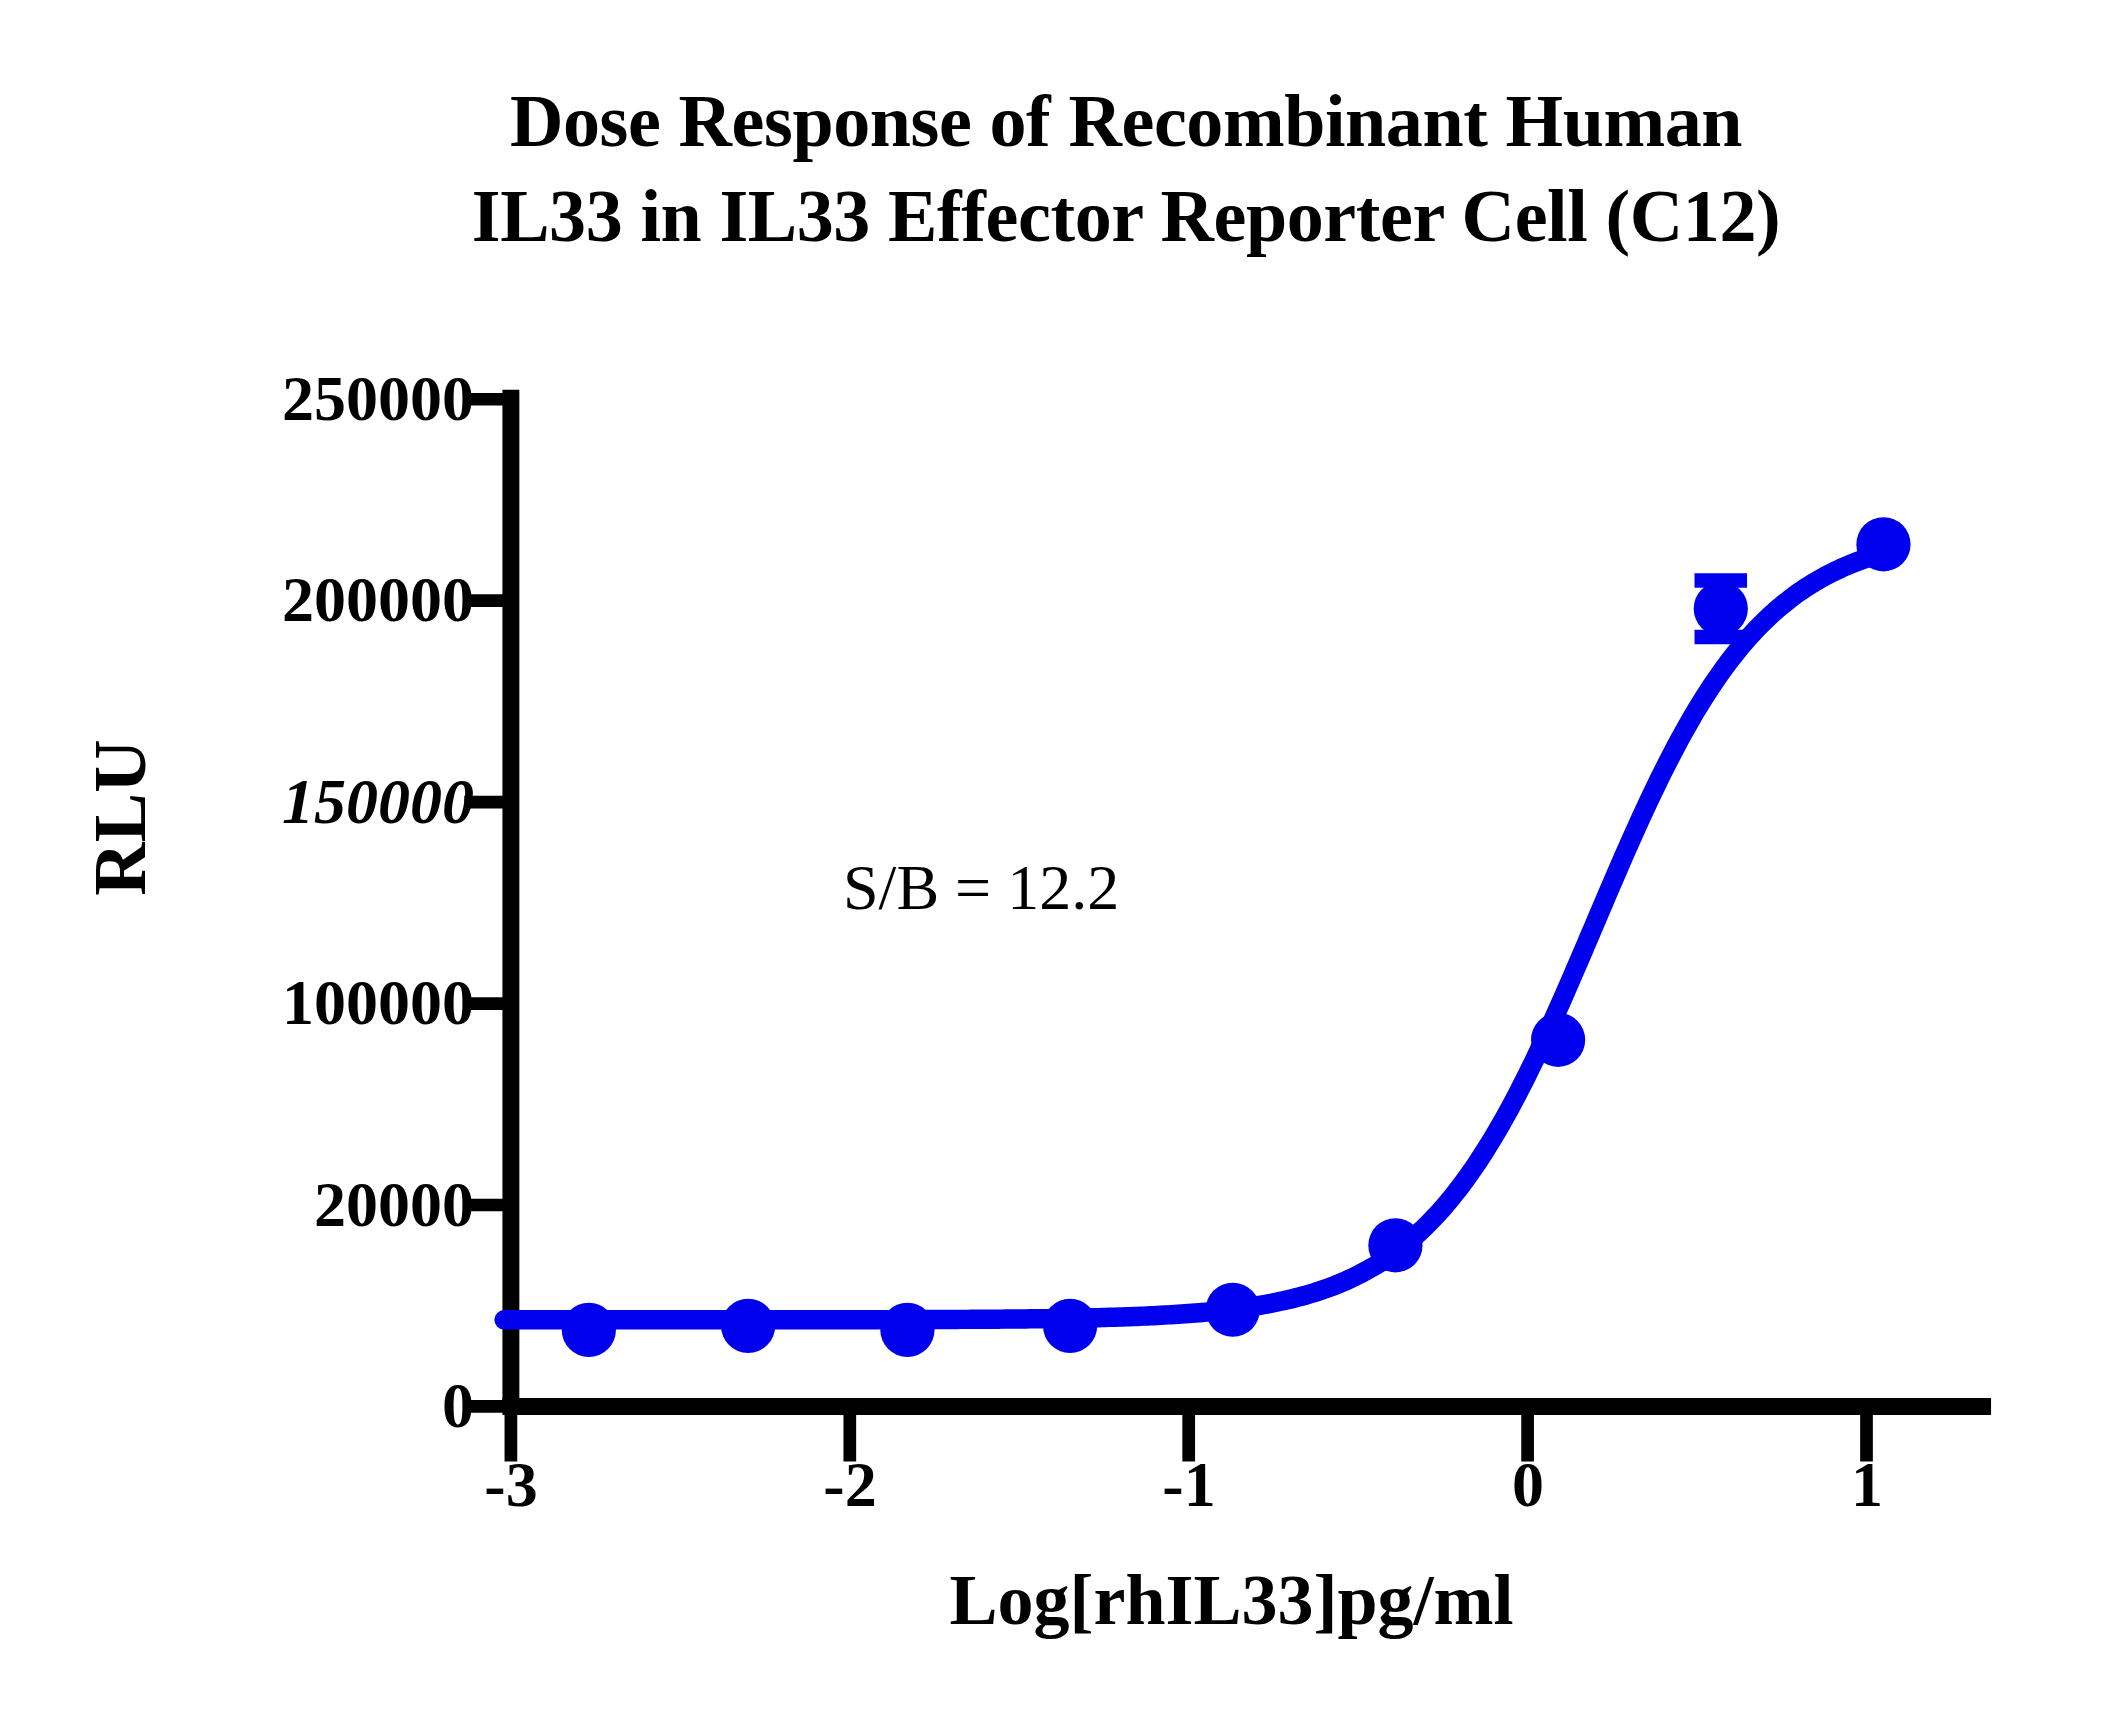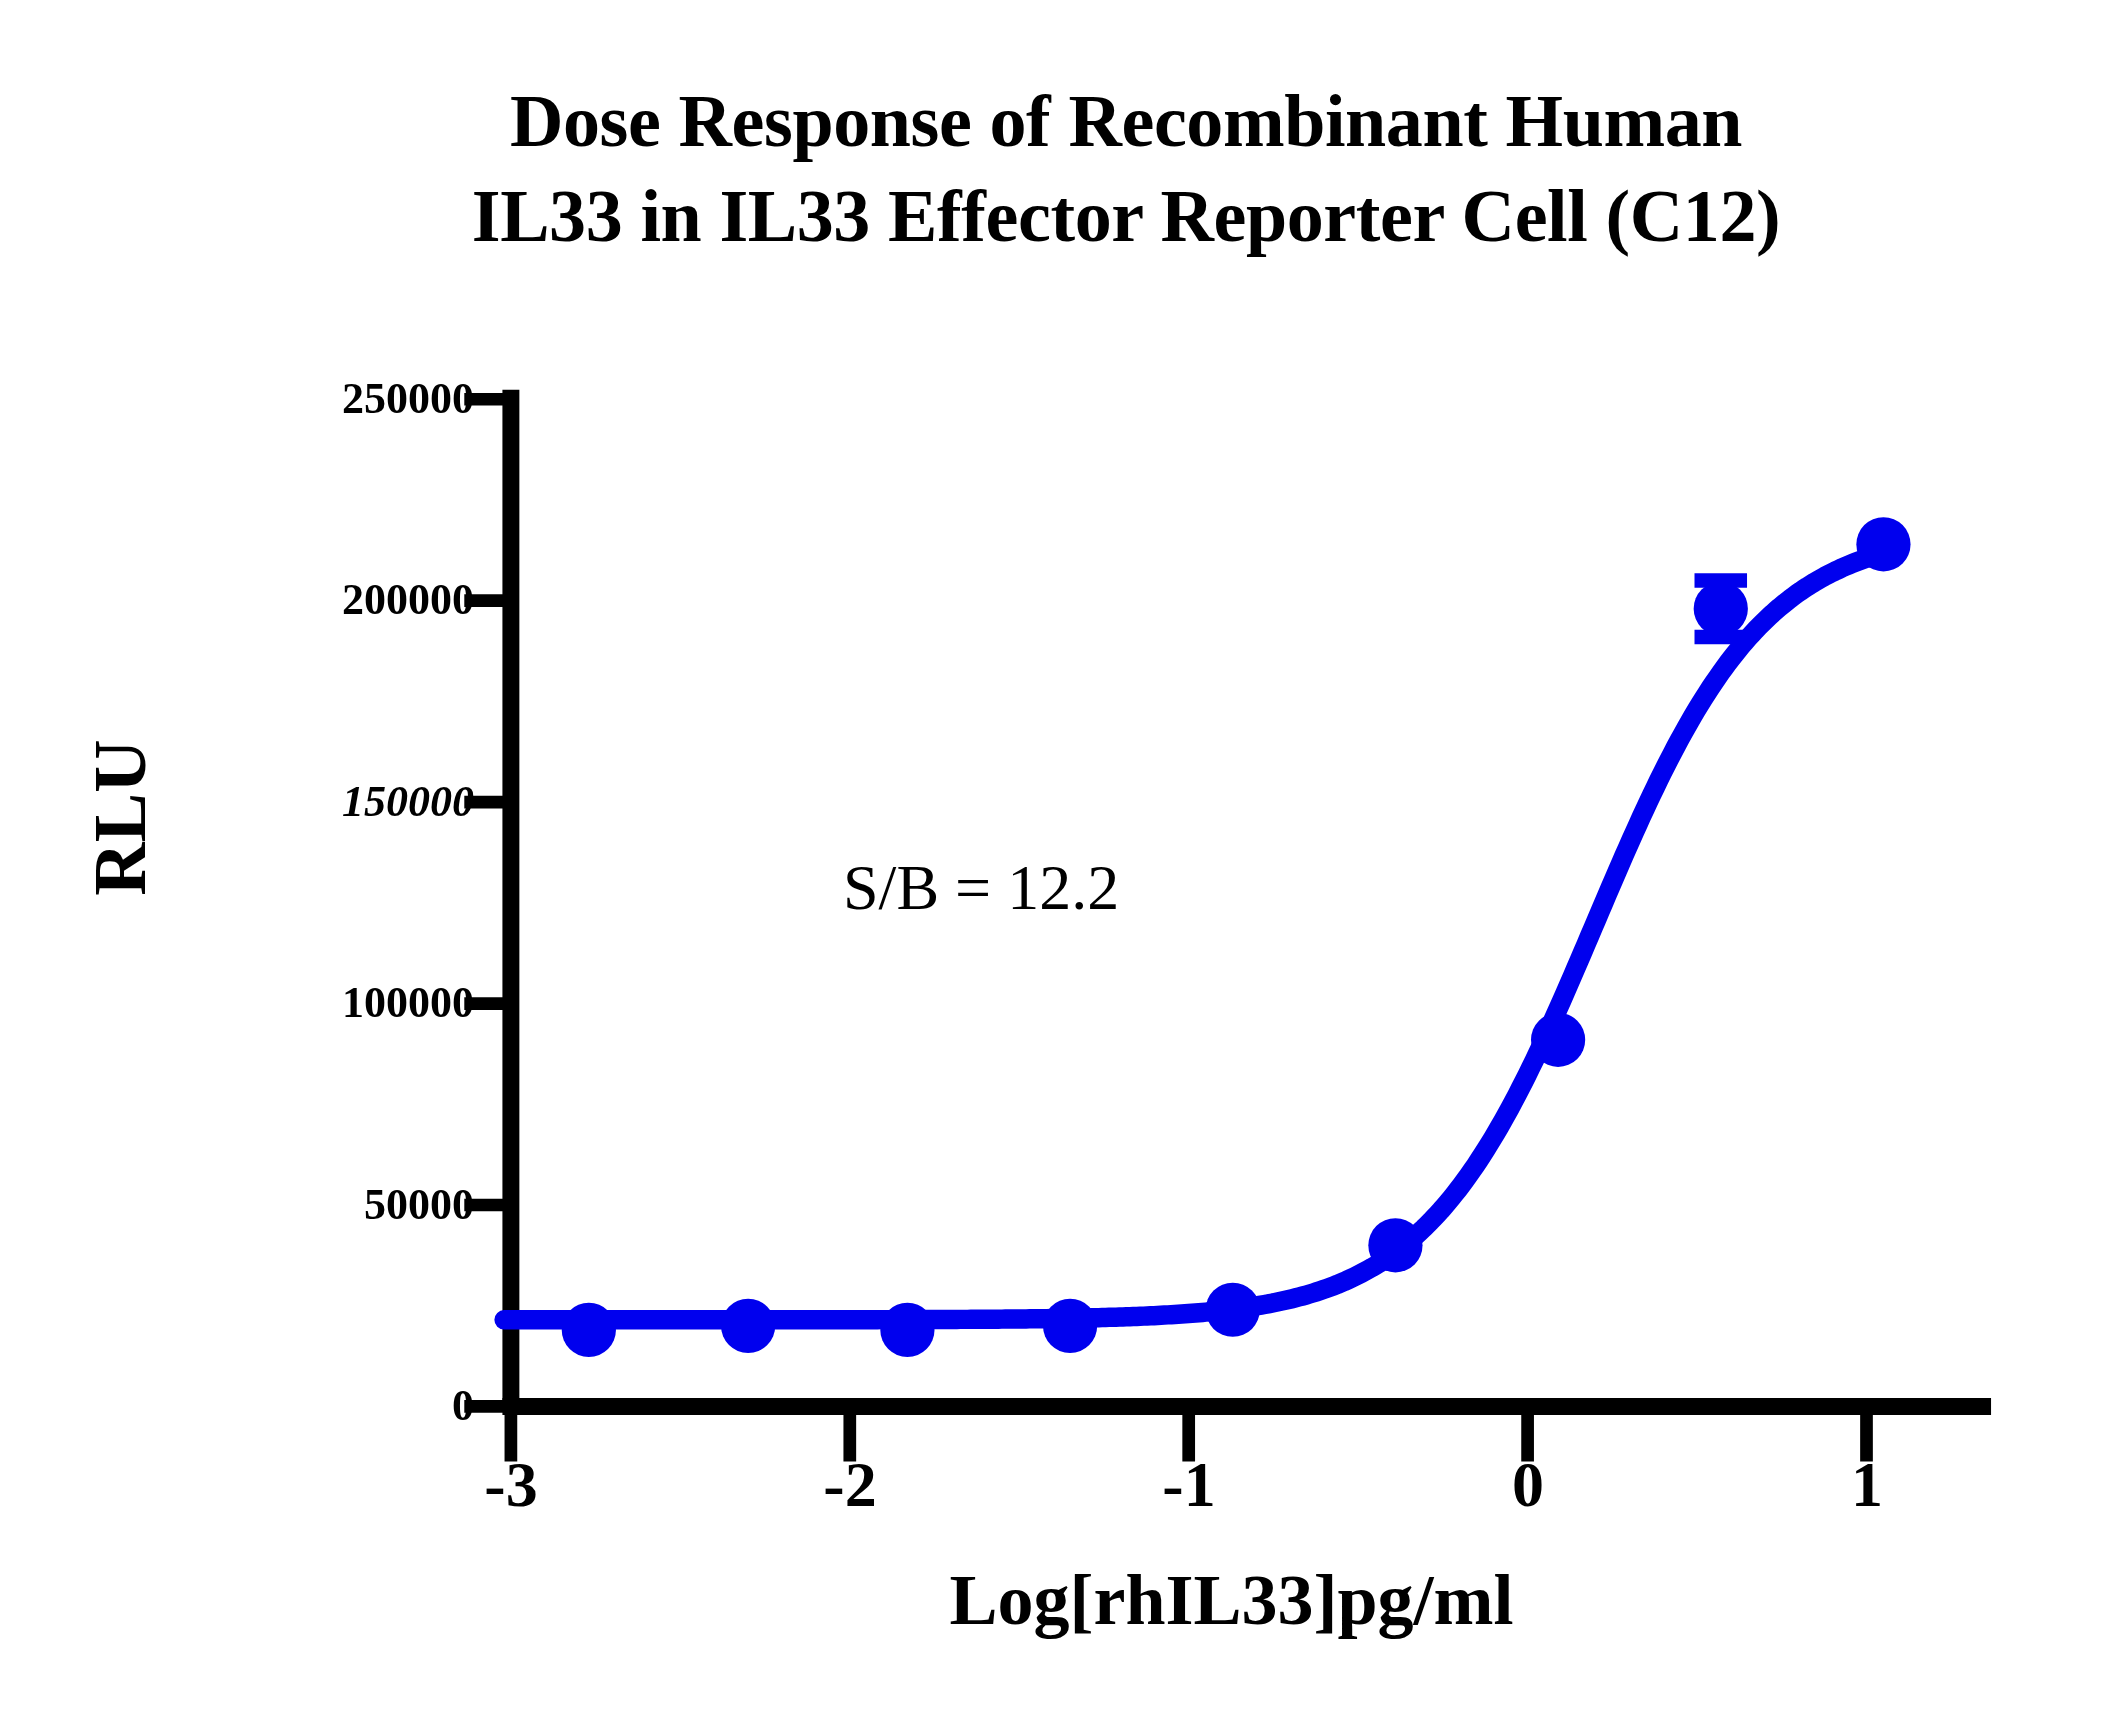--- a/index.html
+++ b/index.html
@@ -43,21 +43,21 @@
     top: 0;
     width: 2252px;
     height: 1736px;
   }
 
   
   .ytick-label {
     position: absolute;
     right: 0;
     text-align: right;
-    font-size: 44px;
+    font-size: 64px;
     font-weight: bold;
     line-height: 1;
     white-space: nowrap;
     transform: translateY(-50%);
   }
   #ytick-labels {
     position: absolute;
     left: 110px;
     top: 0;
     width: 364px;
@@ -111,21 +111,21 @@
 </head>
 <body>
 
 <div id="figure">
 
   <div id="chart-title">Dose Response of Recombinant Human
 IL33 in IL33 Effector Reporter Cell (C12)</div>
 
   <div id="ytick-labels">
       <div class="ytick-label" style="top: 1406px;">0</div>
-      <div class="ytick-label" style="top: 1205px;">50000</div>
+      <div class="ytick-label" style="top: 1205px;">20000</div>
       <div class="ytick-label" style="top: 1003px;">100000</div>
       <div class="ytick-label" style="top: 802px; font-style: italic;">150000</div>
       <div class="ytick-label" style="top: 600px;">200000</div>
       <div class="ytick-label" style="top: 399px;">250000</div>
     </div>
 
   <svg id="plot" viewBox="0 0 5316 4096" xmlns="http://www.w3.org/2000/svg">
       <line x1="1206" y1="919" x2="1206" y2="3319" stroke="#000000" stroke-width="40"></line>
       <line x1="1186" y1="3319" x2="4700" y2="3319" stroke="#000000" stroke-width="40"></line>
       <line x1="1096" y1="3319" x2="1206" y2="3319" stroke="#000000" stroke-width="30"></line>

